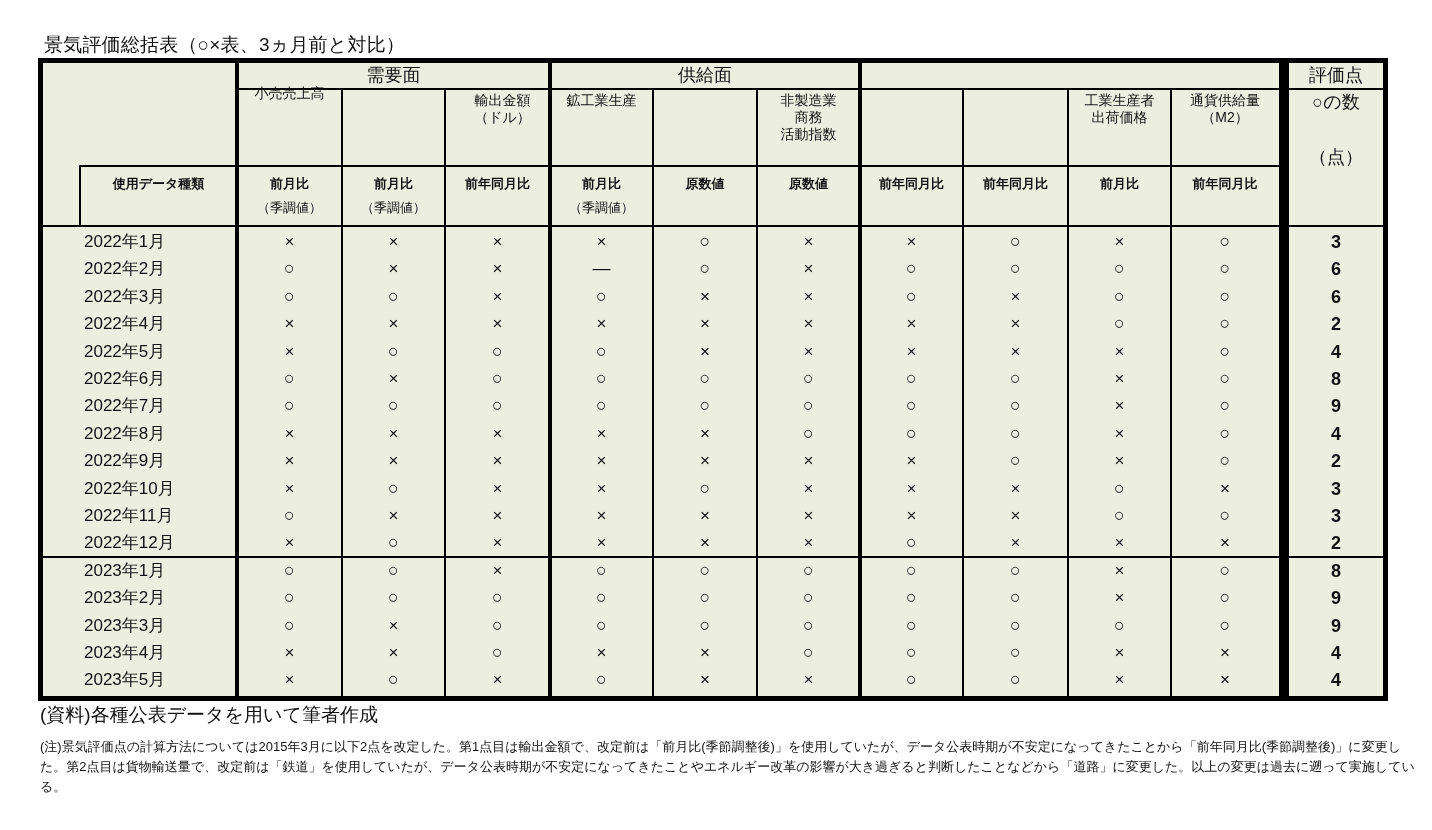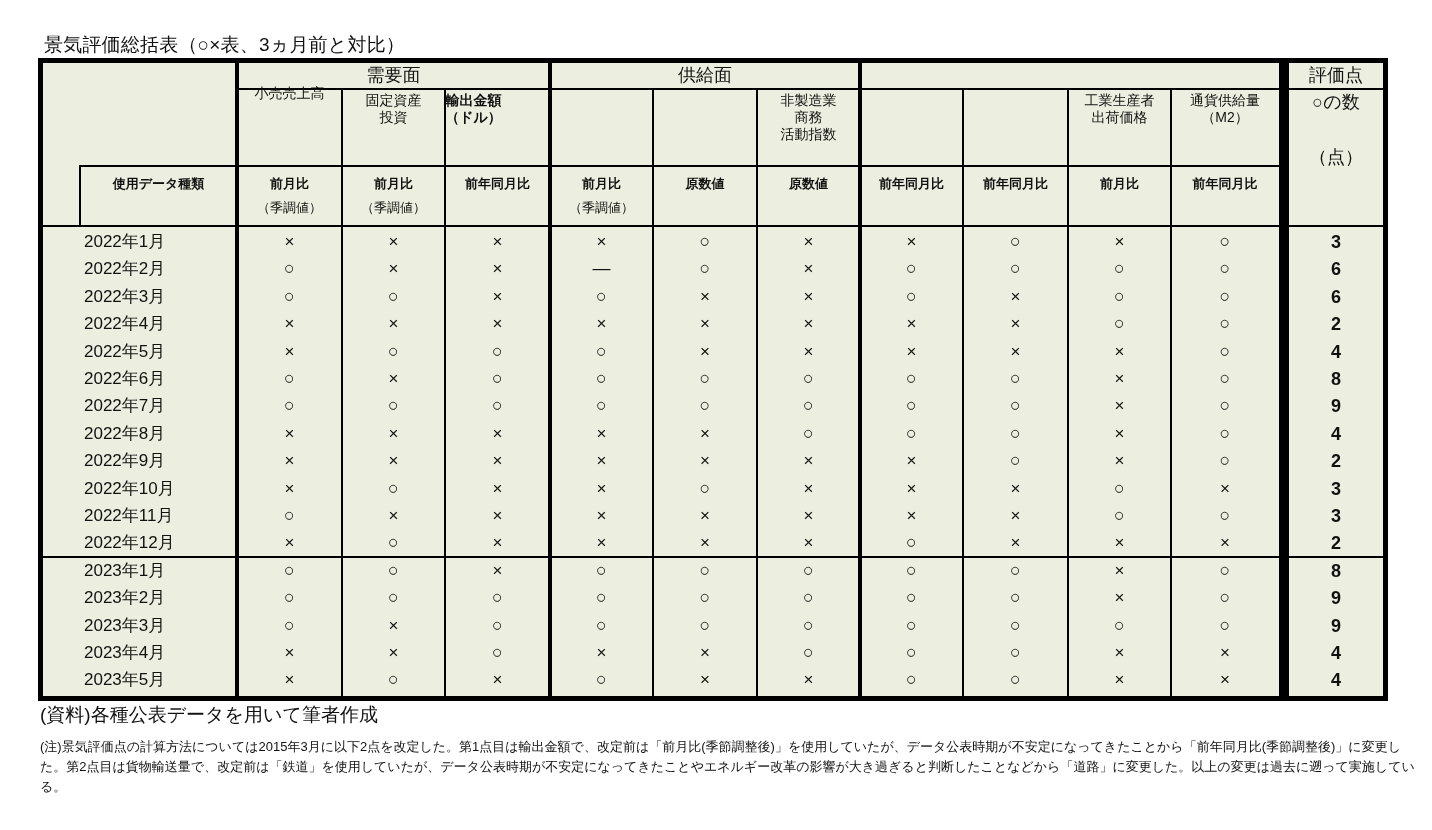--- a/index.html
+++ b/index.html
@@ -56,31 +56,30 @@
     <div class="vline" style="left: 36px; top: 102px; width: 1.5px; height: 61px;"></div>
     <div class="hline" style="left: 0px; top: 162px; width: 1236px; height: 2px;"></div>
     <div class="hline" style="left: 0px; top: 493.3px; width: 1236px; height: 2px;"></div>
     <div class="grp" style="left: 507px; top: 1px; width: 310px; height: 22px;">供給面</div>
     <div class="grp" style="left: 194px; top: 1px; width: 313px; height: 22px;">需要面</div>
     <div class="cell" style="white-space: pre-line; left: 194px; top: 22px; width: 105px; height: 70px;">小売売上高</div>
     <div class="sub" style="left: 194px; top: 109px; width: 105px; height: 52px;">
       <span style="display: block;">前月比</span>
       <span class="s2">（季調値）</span>
     </div>
-    <div class="cell" style="white-space: pre-line; left: 299px; top: 29px; width: 103px; height: 70px;">固定資産
-投資</div>
     <div class="sub" style="left: 299px; top: 109px; width: 103px; height: 52px;">
       <span style="display: block;">前月比</span>
       <span class="s2">（季調値）</span>
     </div>
-    <div class="cell" style="white-space: pre-line; left: 378px; top: 29px; width: 105px; height: 70px; font-weight: bold;">輸出金額
+    <div class="cell" style="white-space: pre-line; left: 407px; top: 29px; width: 105px; height: 70px;">輸出金額
 （ドル）</div>
     <div class="sub" style="left: 402px; top: 109px; width: 105px; height: 52px;">
       <span style="display: block;">前年同月比</span>
     </div>
+    <div class="cell" style="white-space: pre-line; left: 507px; top: 29px; width: 103px; height: 70px;">鉱工業生産</div>
     <div class="sub" style="left: 507px; top: 109px; width: 103px; height: 52px;">
       <span style="display: block;">前月比</span>
       <span class="s2">（季調値）</span>
     </div>
     <div class="sub" style="left: 610px; top: 109px; width: 104px; height: 52px;">
       <span style="display: block;">原数値</span>
     </div>
     <div class="cell" style="white-space: pre-line; left: 714px; top: 29px; width: 103px; height: 70px;">非製造業
 商務
 活動指数</div>

